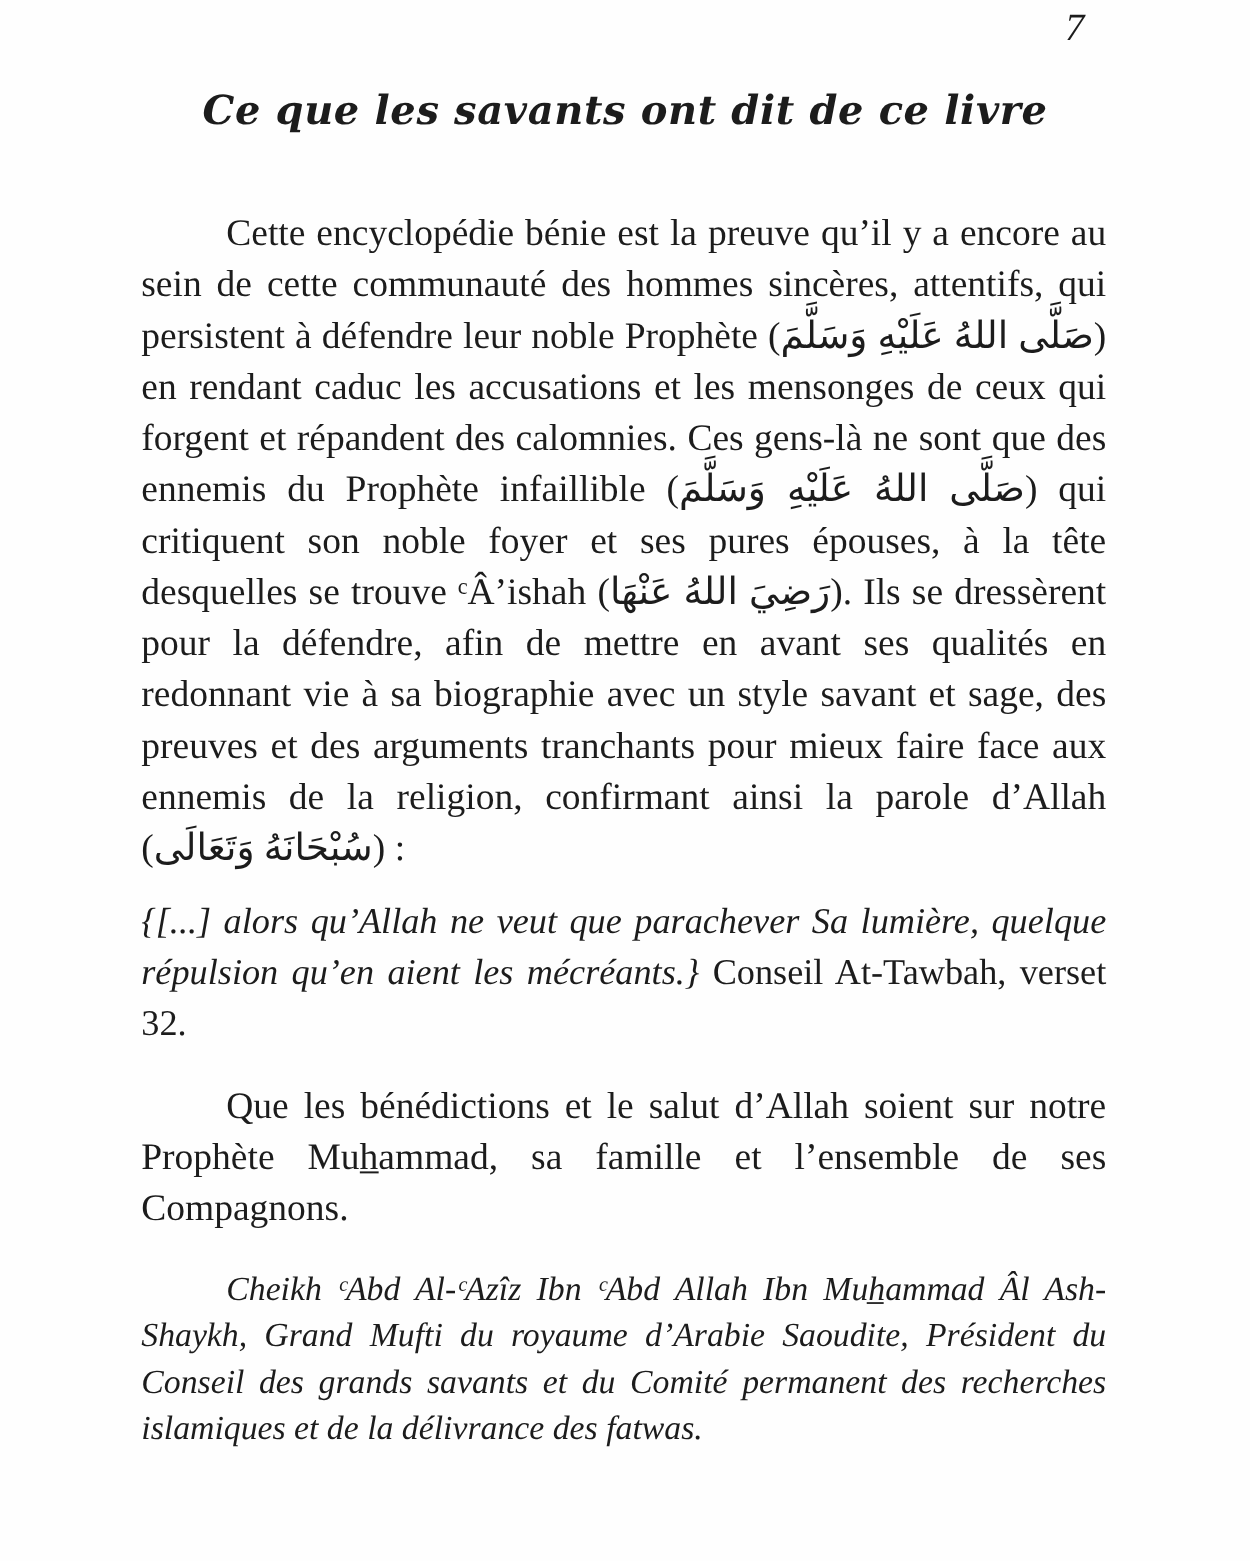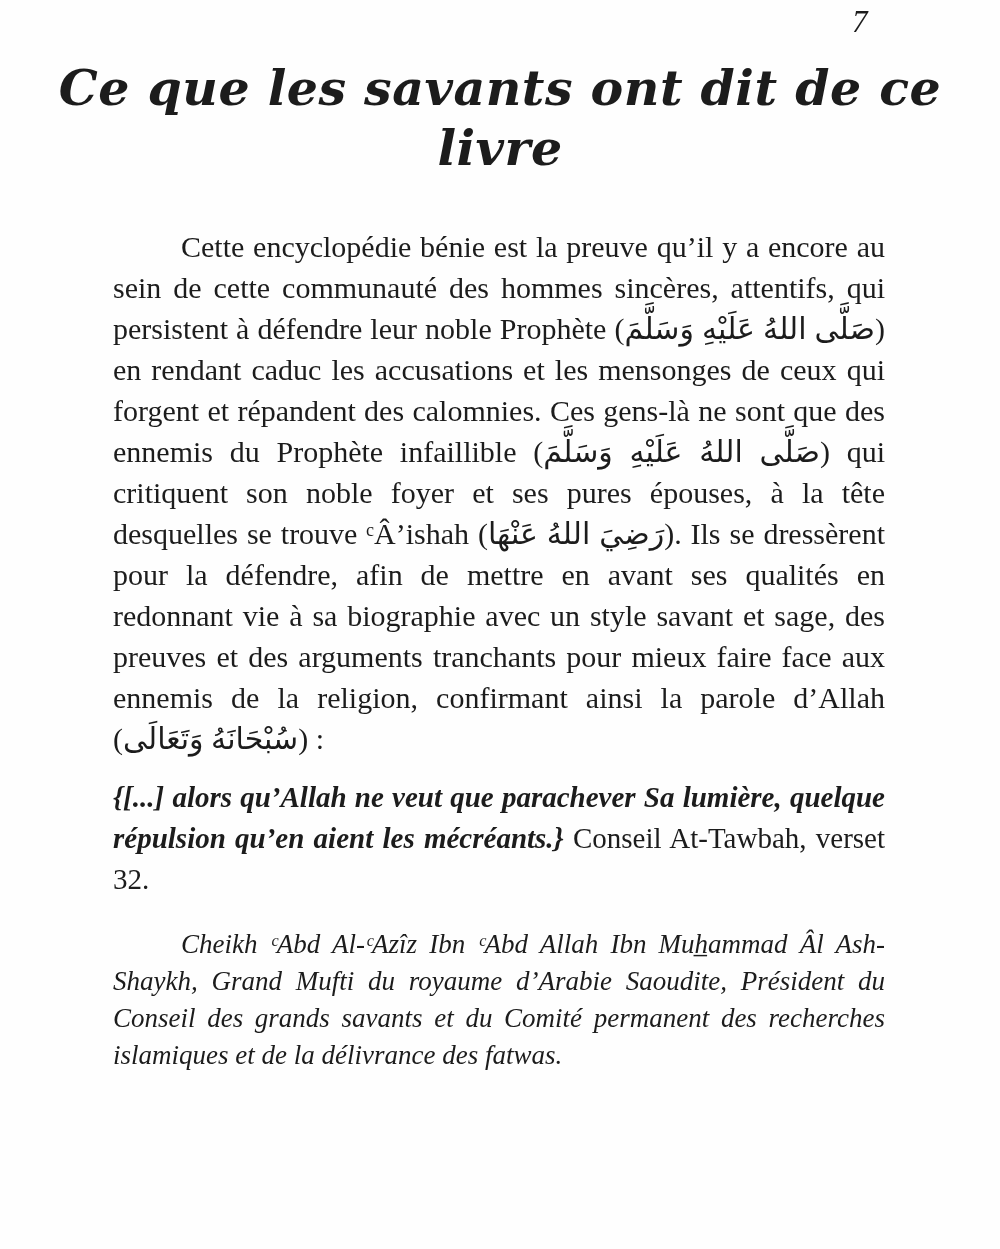--- a/index.html
+++ b/index.html
@@ -17,21 +17,21 @@
     left: 852px;
     font-family: "Liberation Serif", "DejaVu Serif", serif;
     font-style: italic;
     font-size: 31px;
   }
   .title {
     text-align: center;
     font-family: "DejaVu Serif", "Liberation Serif", serif;
     font-style: italic;
     font-weight: bold;
-    font-size: 49px;
+    font-size: 32px;
     line-height: 60px;
     margin: 58px 0 0 0;
     letter-spacing: 0.5px;
   }
   .content {
     margin-left: 113px;
     width: 772px;
   }
   .body {
     font-family: "Liberation Serif", "DejaVu Serif", "DejaVu Sans", serif;
@@ -49,21 +49,21 @@
     font-weight: bold;
     font-size: 36px;
     line-height: 80px;
     margin: 20px 0 0 0;
     color: #222222;
   }
   .quote {
     margin-top: 18px;
     font-size: 29px;
   }
-  .bi { font-weight: bold; font-style: italic; }
+  .bi { font-weight: normal; font-style: italic; }
   .it { }
   .p2 { margin-top: 24px; }
   .signature {
     font-family: "Liberation Serif", "DejaVu Serif", "DejaVu Sans", serif;
     font-style: italic;
     font-size: 27px;
     line-height: 37px;
     text-align: justify;
     text-indent: 68px;
     margin: 26px 0 0 0;
@@ -78,17 +78,18 @@
 
   <h1 class="title">Ce que les savants ont dit de ce livre</h1>
 
   <div class="content">
 
     <p class="body indent p1">Cette encyclopédie bénie est la preuve qu’il y a encore au sein de cette communauté des hommes sincères, attentifs, qui persistent à défendre leur noble Prophète (صَلَّى اللهُ عَلَيْهِ وَسَلَّمَ) en rendant caduc les accusations et les mensonges de ceux qui forgent et répandent des calomnies. Ces gens-là ne sont que des ennemis du Prophète infaillible (صَلَّى اللهُ عَلَيْهِ وَسَلَّمَ) qui critiquent son noble foyer et ses pures épouses, à la tête desquelles se trouve ᶜÂ’ishah (رَضِيَ اللهُ عَنْهَا). Ils se dressèrent pour la défendre, afin de mettre en avant ses qualités en redonnant vie à sa biographie avec un style savant et sage, des preuves et des arguments tranchants pour mieux faire face aux ennemis de la religion, confirmant ainsi la parole d’Allah (سُبْحَانَهُ وَتَعَالَى) :</p>
 
 
     <p class="body quote"><span class="bi">{[...] alors qu’Allah ne veut que parachever Sa lumière, quelque répulsion qu’en aient les mécréants.}</span><span> Conseil </span><span class="it">At-Tawbah</span><span>, verset 32.</span></p>
 
+    <p class="body indent p2">Que les bénédictions et le salut d’Allah soient sur notre Prophète Muh̲ammad, sa famille et l’ensemble de ses Compagnons.</p>
 
     <p class="signature">Cheikh ᶜAbd Al-ᶜAzîz Ibn ᶜAbd Allah Ibn Muh̲ammad Âl Ash-Shaykh, Grand Mufti du royaume d’Arabie Saoudite, Président du Conseil des grands savants et du Comité permanent des recherches islamiques et de la délivrance des fatwas.</p>
 
   </div>
 </div>
 
 </body></html>

